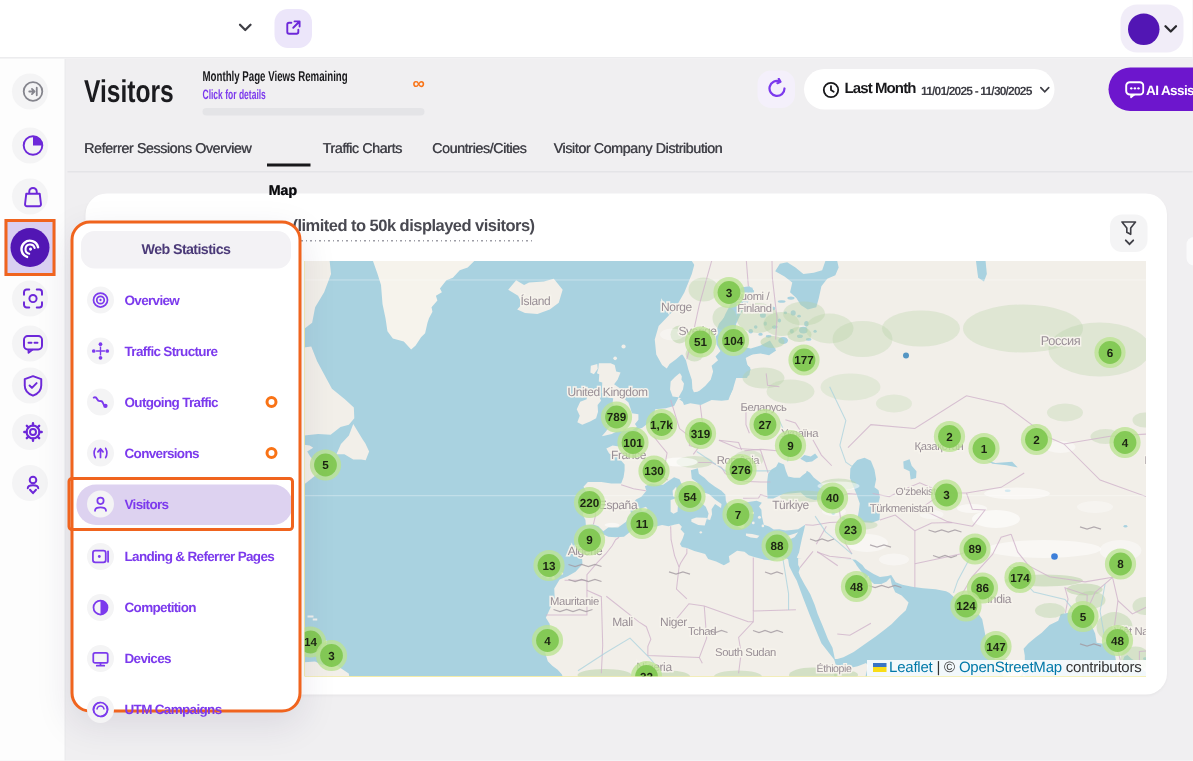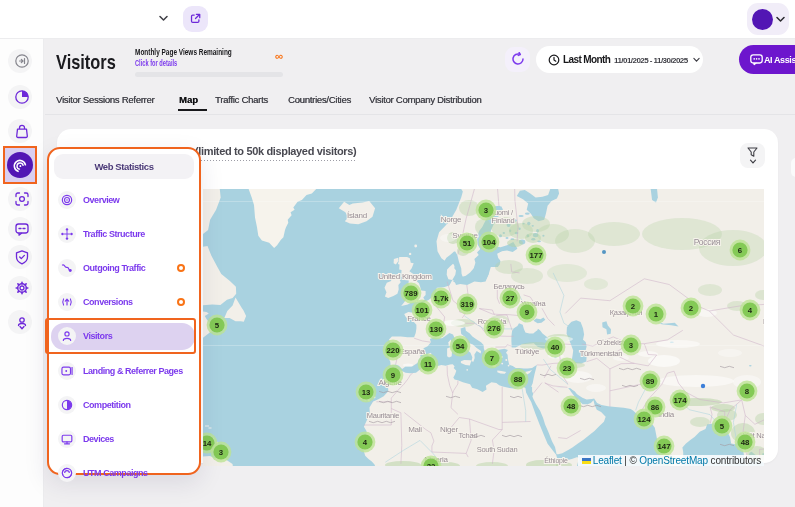--- a/index.html
+++ b/index.html
@@ -19,26 +19,26 @@
 .inf { position:absolute; left:275px; top:49.5px; font-size:11.5px; color:#f97316; font-weight:bold; z-index:6;}
 .pbar { position:absolute; left:135px; top:72px; width:148px; height:4.5px; background:#e4e4e7; border-radius:3px; z-index:6;}
 #refreshbtn { position:absolute; left:505px; top:47px; width:25px; height:25px; background:#f4f0fb; border-radius:9px; z-index:6;}
 #datepill { position:absolute; left:536px; top:46px; width:167px; height:27px; background:#fff; border-radius:14px; z-index:6;}
 #datepill .lm { position:absolute; left:27px; top:8px; font-size:10px; font-weight:bold; color:#18181b; letter-spacing:-0.6px; white-space:nowrap;}
 #datepill .dr { position:absolute; left:78px; top:9.5px; font-size:8px; font-weight:bold; color:#3f3f46; letter-spacing:-0.55px; white-space:nowrap;}
 #aibtn { position:absolute; left:739px; top:45px; width:75px; height:29px; background:#6d16cd; border-radius:15px; z-index:6;}
 #aibtn .t { position:absolute; left:25px; top:9.5px; font-size:9px; font-weight:bold; color:#fff; letter-spacing:-0.4px; white-space:nowrap;}
 #tabs { position:absolute; left:45px; top:85px; width:750px; height:30px; border-bottom:1px solid #e4e4e7; z-index:4; }
 .tab { position:absolute; top:9px; font-size:9.5px; color:#3f3f46; text-shadow:0.3px 0 0 #5a5a61; letter-spacing:-0.26px; white-space:nowrap;}
-.tab.active { color:#0b0b0d; font-weight:bold; letter-spacing:0; }
+.tab.active { color:#0b0b0d; font-weight:bold; letter-spacing:0;margin-top:28px; }
 .tabline { position:absolute; left:133px; top:24px; width:29px; height:2px; background:#18181b; }
 #card { position:absolute; left:57px; top:129px; width:721px; height:334px; background:#fff; border-radius:14px; box-shadow:0 1px 2px rgba(0,0,0,0.04); z-index:3; }
 #cardtitle { position:absolute; left:138px; top:15.5px; font-size:11px; font-weight:bold; letter-spacing:-0.35px; color:#494951; padding-bottom:4px; white-space:nowrap; background-image:repeating-linear-gradient(90deg,#9d9da6 0,#9d9da6 1px,transparent 1px,transparent 3px); background-position:0 100%; background-size:100% 1px; background-repeat:no-repeat;}
 #filterbtn { position:absolute; left:683px; top:14px; width:25px; height:25px; background:#f4f4f5; border-radius:8px; }
-#mapwrap { position:absolute; left:146px; top:60px; width:561px; height:277px; overflow:hidden; background:#fde047; }
+#mapwrap { position:absolute; left:146px; top:45px; width:561px; height:277px; overflow:hidden; background:#fde047; }
 #attrib { position:absolute; right:0; bottom:0; height:11px; background:rgba(255,255,255,0.85); font-size:10px; letter-spacing:-0.15px; color:#333; padding:0 3px 0 4px; line-height:11px; white-space:nowrap; }
 #attrib .lk { color:#0078a8; }
 #menu { position:absolute; left:47px; top:147px; width:154px; height:328px; background:#fff; border:2.5px solid #f0641e; border-radius:13px; z-index:30; box-shadow:0 8px 24px rgba(40,30,80,0.10); }
 #menuhdr { position:absolute; left:5px; top:5px; width:140px; height:25px; background:#f3f2f5; border-radius:9px; text-align:center; line-height:25px; font-size:9.5px; font-weight:bold; letter-spacing:-0.4px; color:#4b3a78; }
 .mi { position:absolute; left:4px; width:145px; height:28px; }
 .mi .ic { position:absolute; left:5px; top:5px; width:18px; height:18px; background:#f4f4f5; border-radius:50%; }
 .mi .tx { position:absolute; left:30px; top:9px; font-size:9px; font-weight:bold; letter-spacing:-0.45px; color:#7c3aed; white-space:nowrap; }
 .mi .dot { position:absolute; left:124px; top:10px; width:8px; height:8px; border-radius:50%; border:2px solid #f97316; background:#fff; }
 #vishl { position:absolute; left:1.5px; top:173.5px; width:144px; height:27px; background:#ddd2f0; border-radius:13px; }
 #visbox { position:absolute; left:-4px; top:168.5px; width:151px; height:36.5px; border:2px solid #f0641e; border-radius:3px; }
@@ -148,21 +148,21 @@
       <rect x="0.8" y="0.8" width="11.4" height="8.2" rx="2.4" stroke="#fff" stroke-width="1.3" fill="none"></rect>
       <path d="M4 9 L4 11 L6.5 9" fill="#fff" stroke="#fff" stroke-width="1" stroke-linejoin="round"></path>
       <circle cx="4.2" cy="4.9" r="0.8" fill="#fff"></circle>
       <circle cx="6.6" cy="4.9" r="0.8" fill="#fff"></circle>
       <circle cx="9" cy="4.9" r="0.8" fill="#fff"></circle>
     </svg>
   <div class="t">AI Assistant</div>
 </div>
 
 <div id="tabs">
-  <div class="tab" style="left:11px">Visitor Sessions Referrer</div>
+  <div class="tab" style="left:11px">Referrer Sessions Overview</div>
   <div class="tab active" style="left:134px">Map</div>
   <div class="tab" style="left:170px">Traffic Charts</div>
   <div class="tab" style="left:243px">Countries/Cities</div>
   <div class="tab" style="left:324px">Visitor Company Distribution</div>
   <div class="tabline"></div>
 </div>
 
 <div id="card">
   <div id="cardtitle">(limited to 50k displayed visitors)</div>
   <div id="filterbtn">

